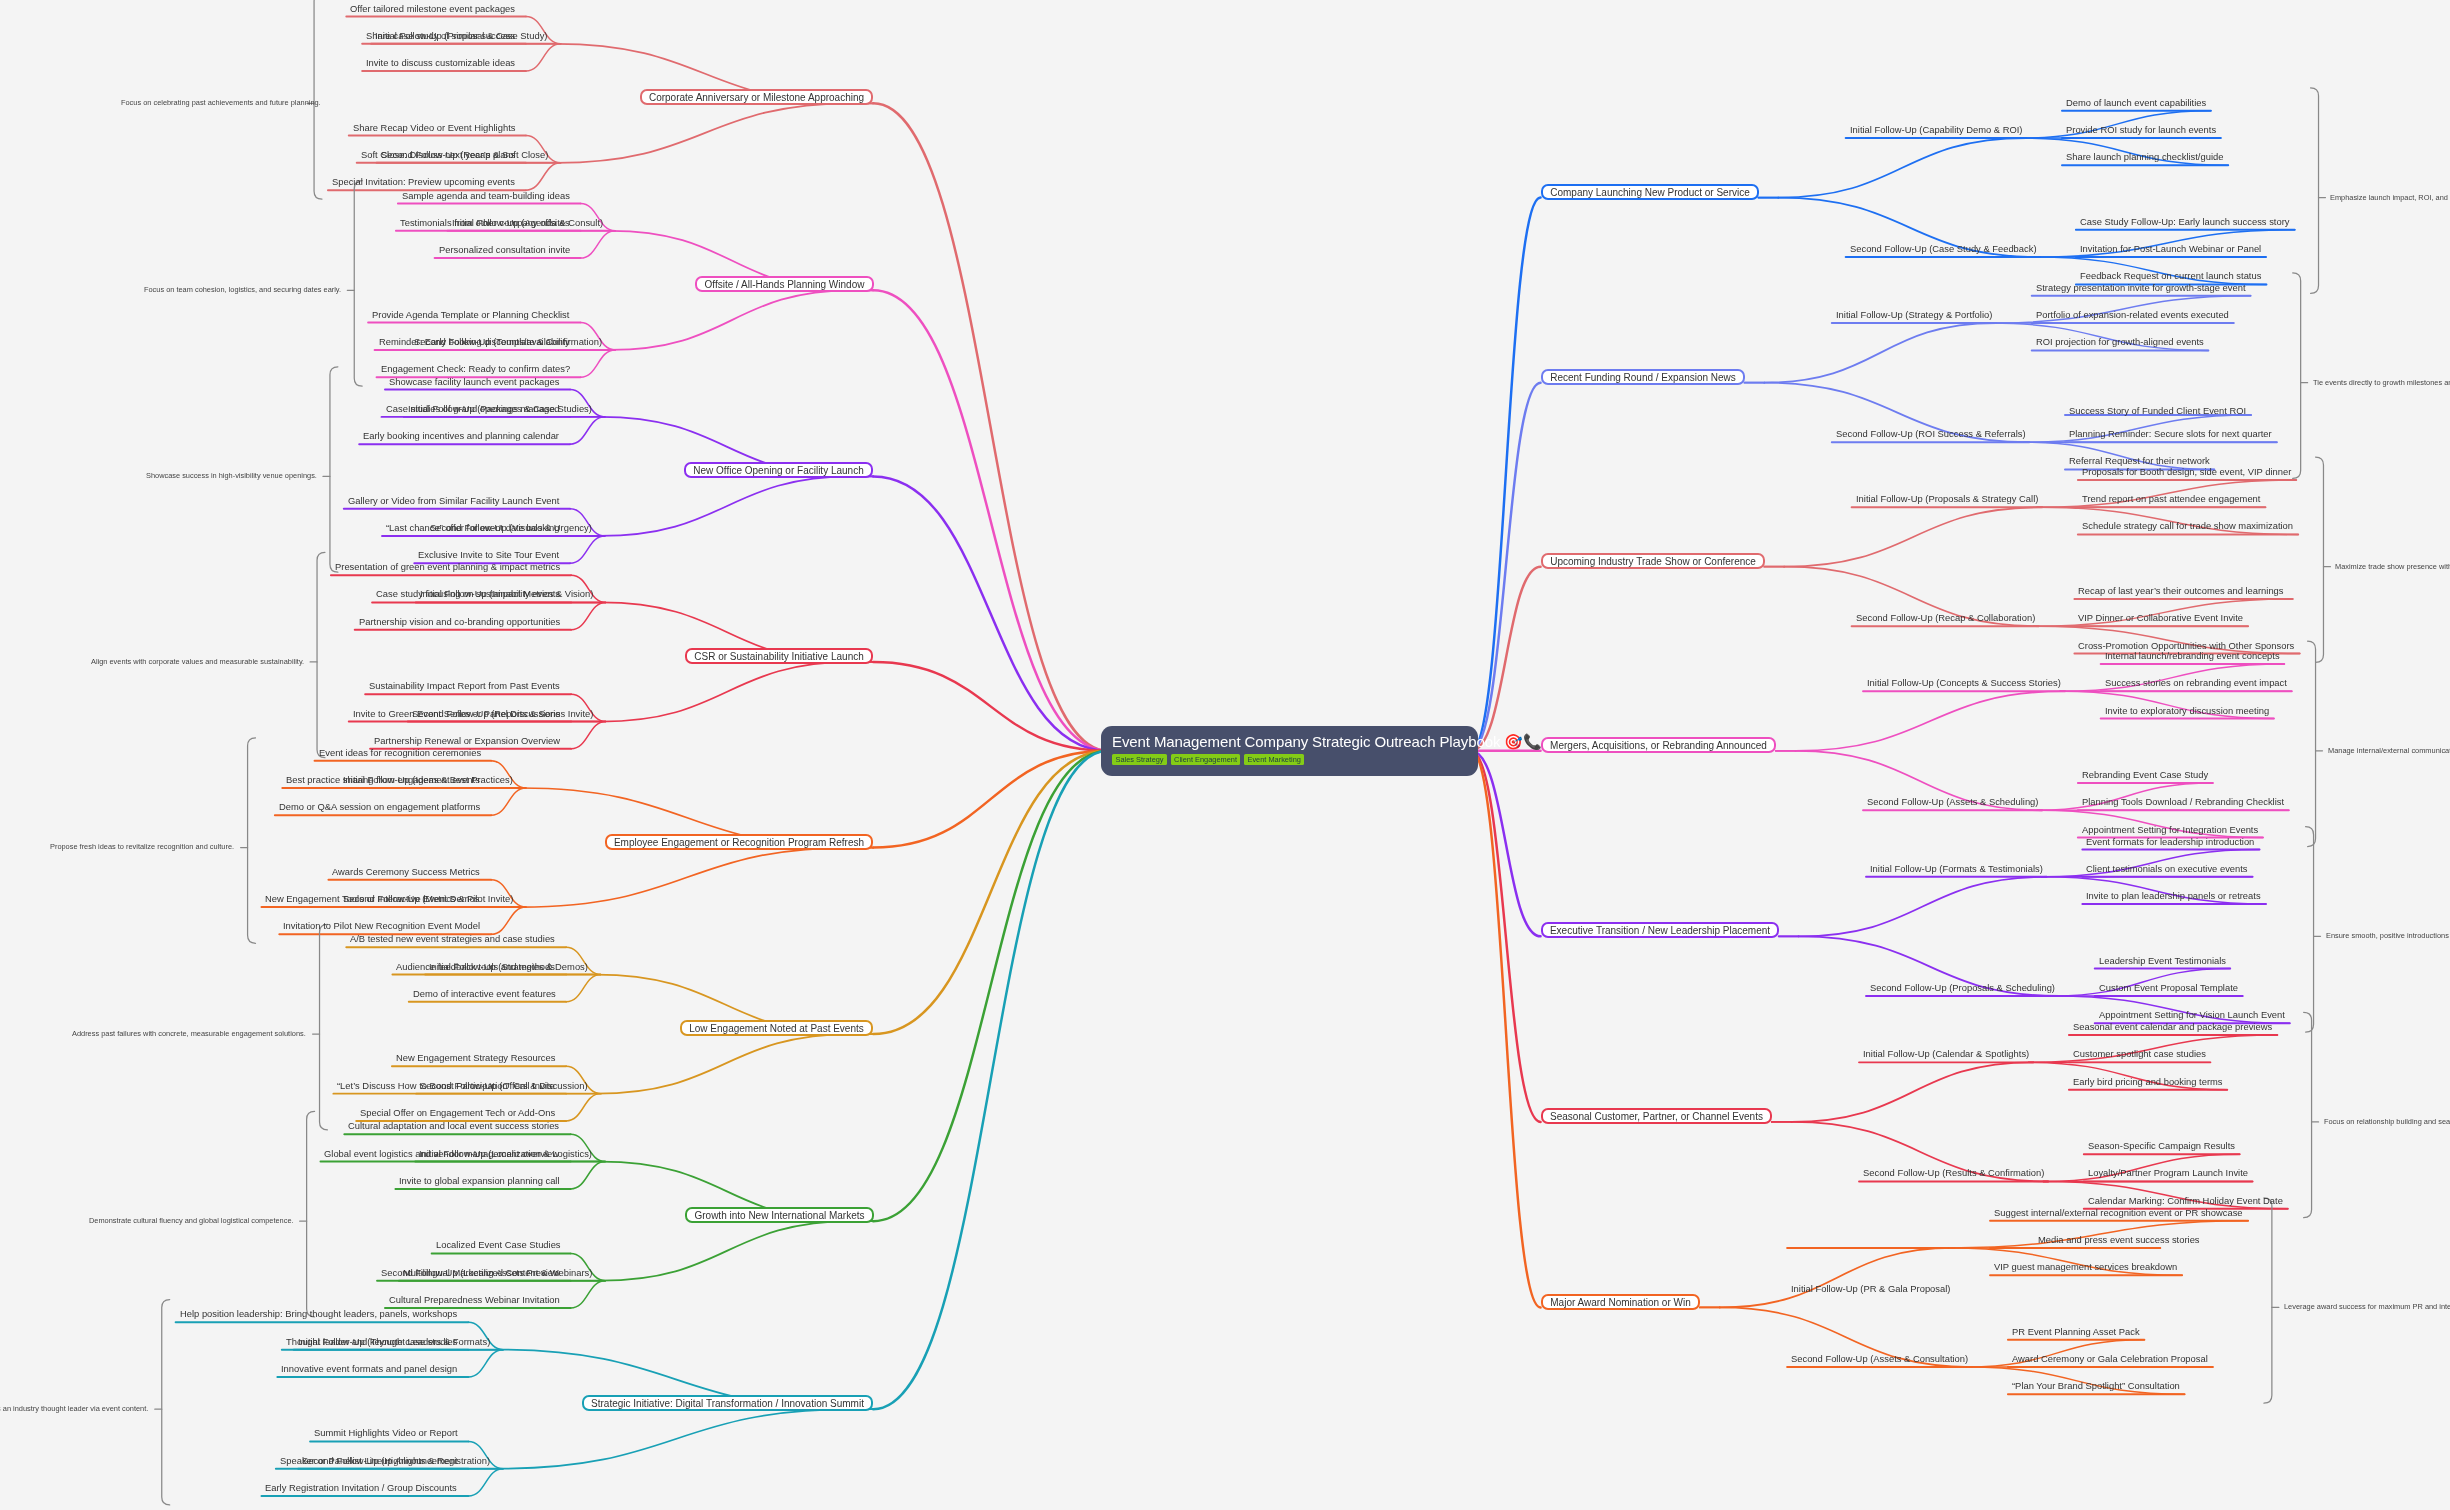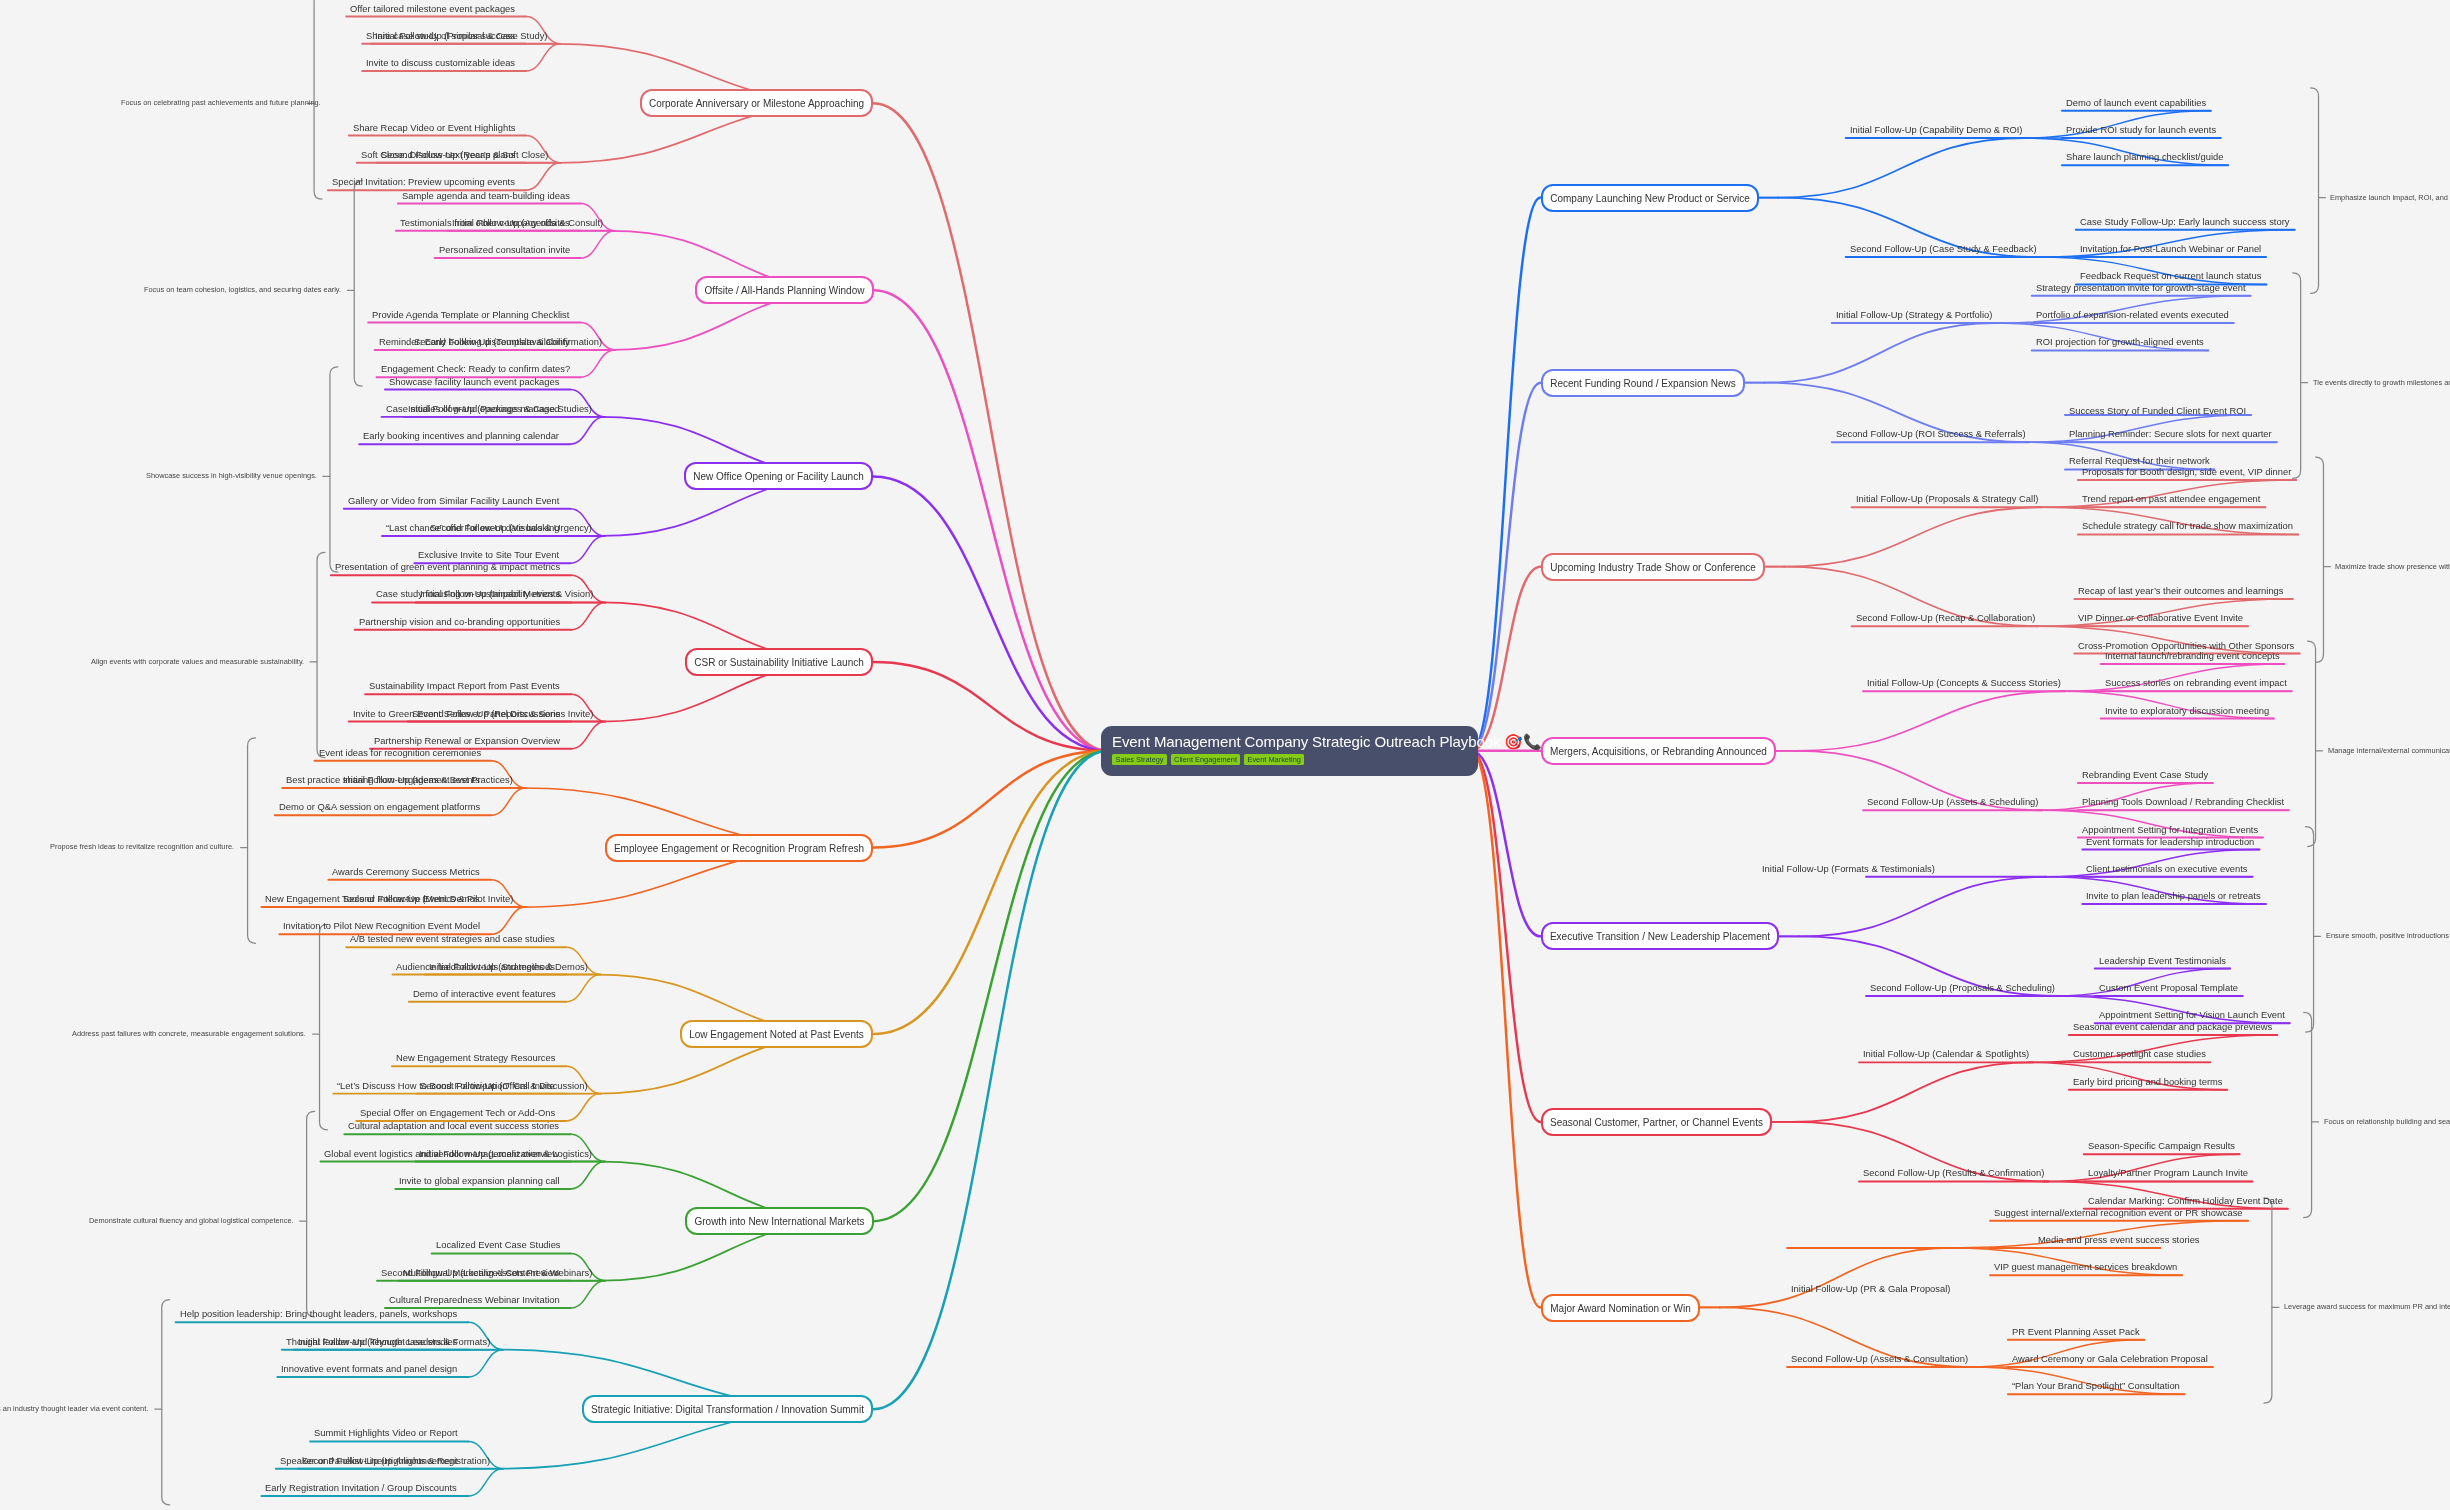--- a/index.html
+++ b/index.html
@@ -12,22 +12,22 @@
     position:absolute;left:1101px;top:726px;width:377px;height:50px;
     background:#474f6b;border-radius:11px;box-sizing:border-box;
     padding:7px 11px 5px 11px;color:#fff;
   }
   .root-title{font-size:15px;line-height:17px;white-space:nowrap;letter-spacing:-0.1px;}
   .root-tags{display:flex;gap:3.5px;margin-top:3.5px;}
   .root-tag{background:#84cc16;color:#1d3b44;font-size:7.4px;line-height:7.4px;
     padding:2px 3.5px 2.5px 3.5px;border-radius:1.5px;white-space:nowrap;}
 
   
-  .topic{position:absolute;background:#fff;border:2.5px solid #888;border-radius:12px;
-    height:28px;display:flex;align-items:center;justify-content:center;
+  .topic{position:absolute;background:#fff;border:2.5px solid #888;border-radius:7px;
+    height:16px;display:flex;align-items:center;justify-content:center;
     padding:0 9px;box-sizing:border-box;font-size:10px;white-space:nowrap;color:#333;}
 
   
   .stage-lbl{position:absolute;font-size:9.4px;white-space:nowrap;color:#333;
     height:13px;line-height:13px;}
 
   
   .leaf{position:absolute;font-size:9.4px;white-space:nowrap;color:#333;
     height:13px;line-height:13px;}
 
@@ -499,21 +499,21 @@
       <div class="leaf" style="left: 2105px; top: 676px;">Success stories on rebranding event impact</div>
       <div class="leaf" style="left: 2105px; top: 704px;">Invite to exploratory discussion meeting</div>
       <div class="stage-lbl" style="left: 1867px; top: 795px;">Second Follow-Up (Assets &amp; Scheduling)</div>
       <div class="leaf" style="left: 2082px; top: 768px;">Rebranding Event Case Study</div>
       <div class="leaf" style="left: 2082px; top: 795px;">Planning Tools Download / Rebranding Checklist</div>
       <div class="leaf" style="left: 2082px; top: 823px;">Appointment Setting for Integration Events</div>
       <div class="note right" style="left: 2328px; top: 746px;">Manage internal/external communications during transition periods.</div>
       <div class="topic" style="left: 1541px; top: 922px; border-color: rgb(139, 47, 240); width: 238px;">
         <span>Executive Transition / New Leadership Placement</span>
       </div>
-      <div class="stage-lbl" style="left: 1762px; top: 862px;">Initial Follow-Up (Formats &amp; Testimonials)</div>
+      <div class="stage-lbl" style="left: 1870px; top: 862px;">Initial Follow-Up (Formats &amp; Testimonials)</div>
       <div class="leaf" style="left: 2086px; top: 835px;">Event formats for leadership introduction</div>
       <div class="leaf" style="left: 2086px; top: 862px;">Client testimonials on executive events</div>
       <div class="leaf" style="left: 2086px; top: 889px;">Invite to plan leadership panels or retreats</div>
       <div class="stage-lbl" style="left: 1870px; top: 981px;">Second Follow-Up (Proposals &amp; Scheduling)</div>
       <div class="leaf" style="left: 2099px; top: 954px;">Leadership Event Testimonials</div>
       <div class="leaf" style="left: 2099px; top: 981px;">Custom Event Proposal Template</div>
       <div class="leaf" style="left: 2099px; top: 1008px;">Appointment Setting for Vision Launch Event</div>
       <div class="note right" style="left: 2326px; top: 931px;">Ensure smooth, positive introductions for new leadership.</div>
       <div class="topic" style="left: 1541px; top: 1108px; border-color: rgb(232, 56, 79); width: 231px;">
         <span>Seasonal Customer, Partner, or Channel Events</span>

